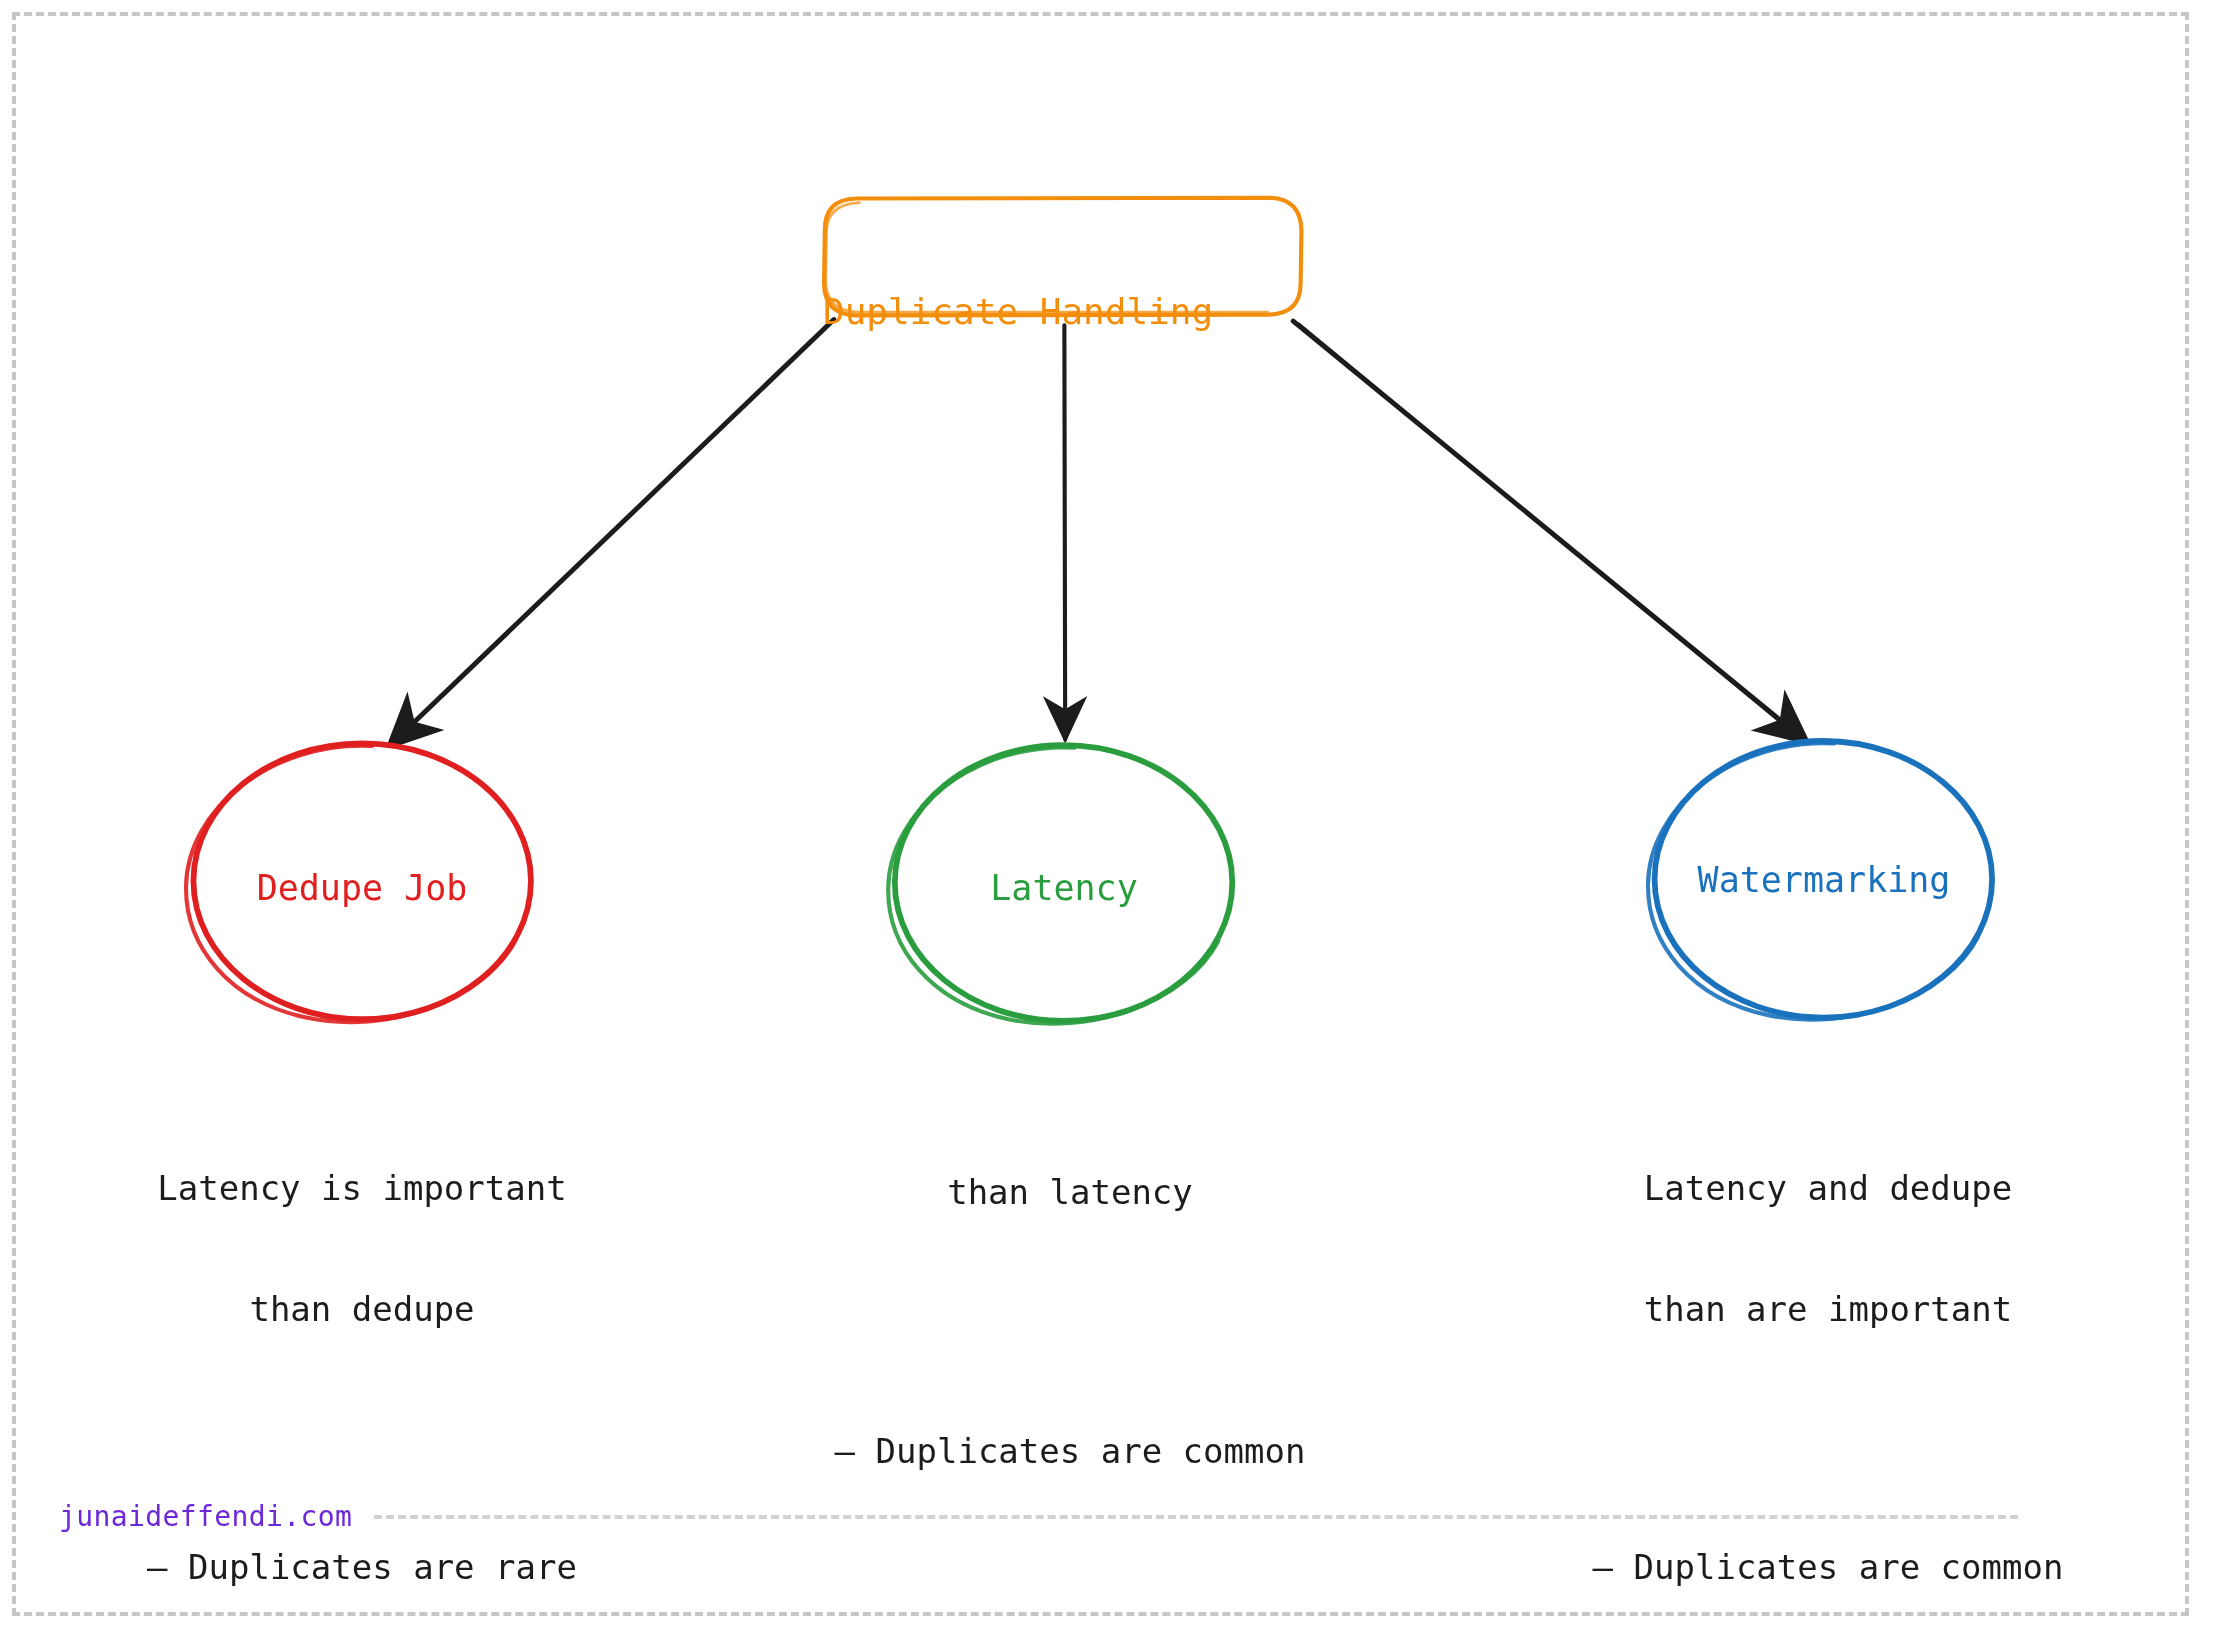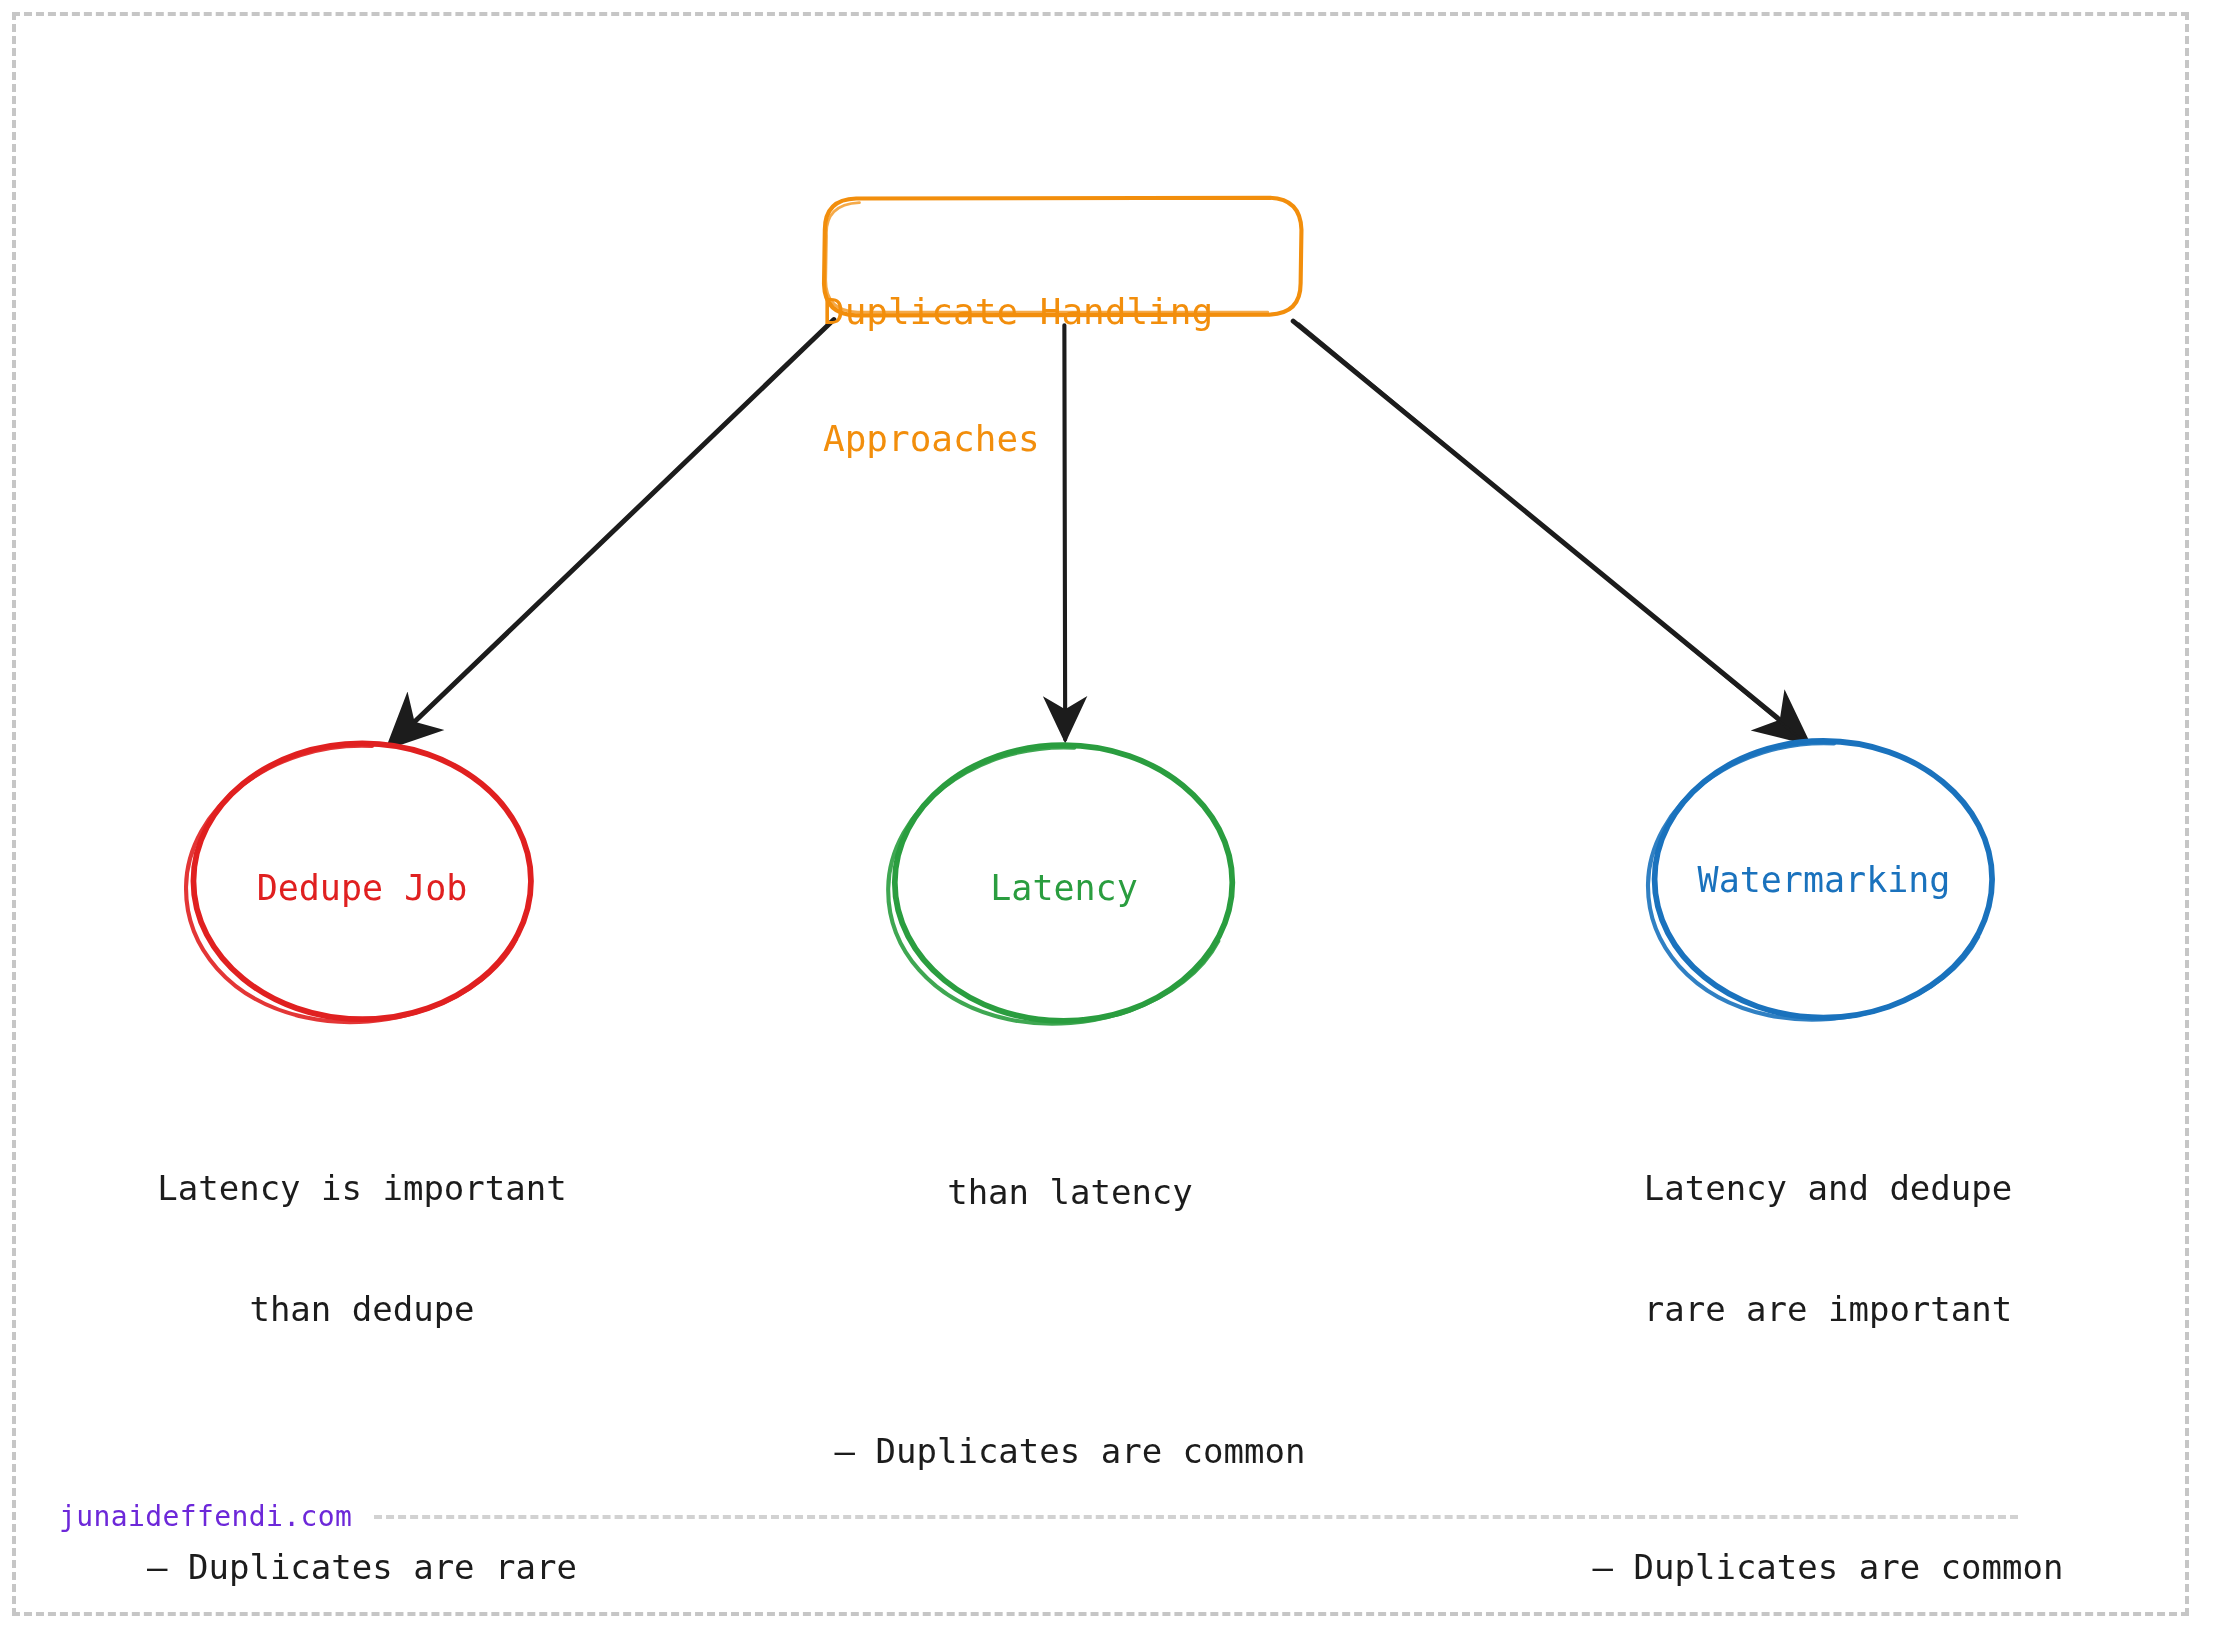--- a/index.html
+++ b/index.html
@@ -170,21 +170,20 @@
                C2010,976 2102,900 2215,900 Z" fill="#ffffff" stroke="#1a72bd" stroke-width="7" stroke-linecap="round"></path>
       <path d="M2228,903
                C2106,897 2003,980 2002,1074
                C2001,1147 2055,1213 2148,1233
                C2246,1254 2364,1213 2403,1138" fill="none" stroke="#1a72bd" stroke-width="5" stroke-linecap="round" opacity="0.9"></path>
     </g>
   </svg>
 
   <div class="node-title-text">
     <div>Duplicate Handling</div>
-    <div>Approaches</div>
   </div>
 
   <div class="node-label" id="label-async">Dedupe Job</div>
   <div class="node-label" id="label-upsert">Latency</div>
   <div class="node-label" id="label-water">Watermarking</div>
 
   <div class="desc" id="desc-async">
     <div class="head">
       <div>Latency is important</div>
       <div>than dedupe</div>
@@ -204,21 +203,21 @@
     <div class="bullets">
       <div>– Duplicates are common</div>
       
       
     </div>
   </div>
 
   <div class="desc" id="desc-water">
     <div class="head">
       <div>Latency and dedupe</div>
-      <div>rare are important</div>
+      <div>than are important</div>
     </div>
     <div class="bullets">
       <div>– Duplicates are common</div>
       
       
       
     </div>
   </div>
 
   <div id="footer">

